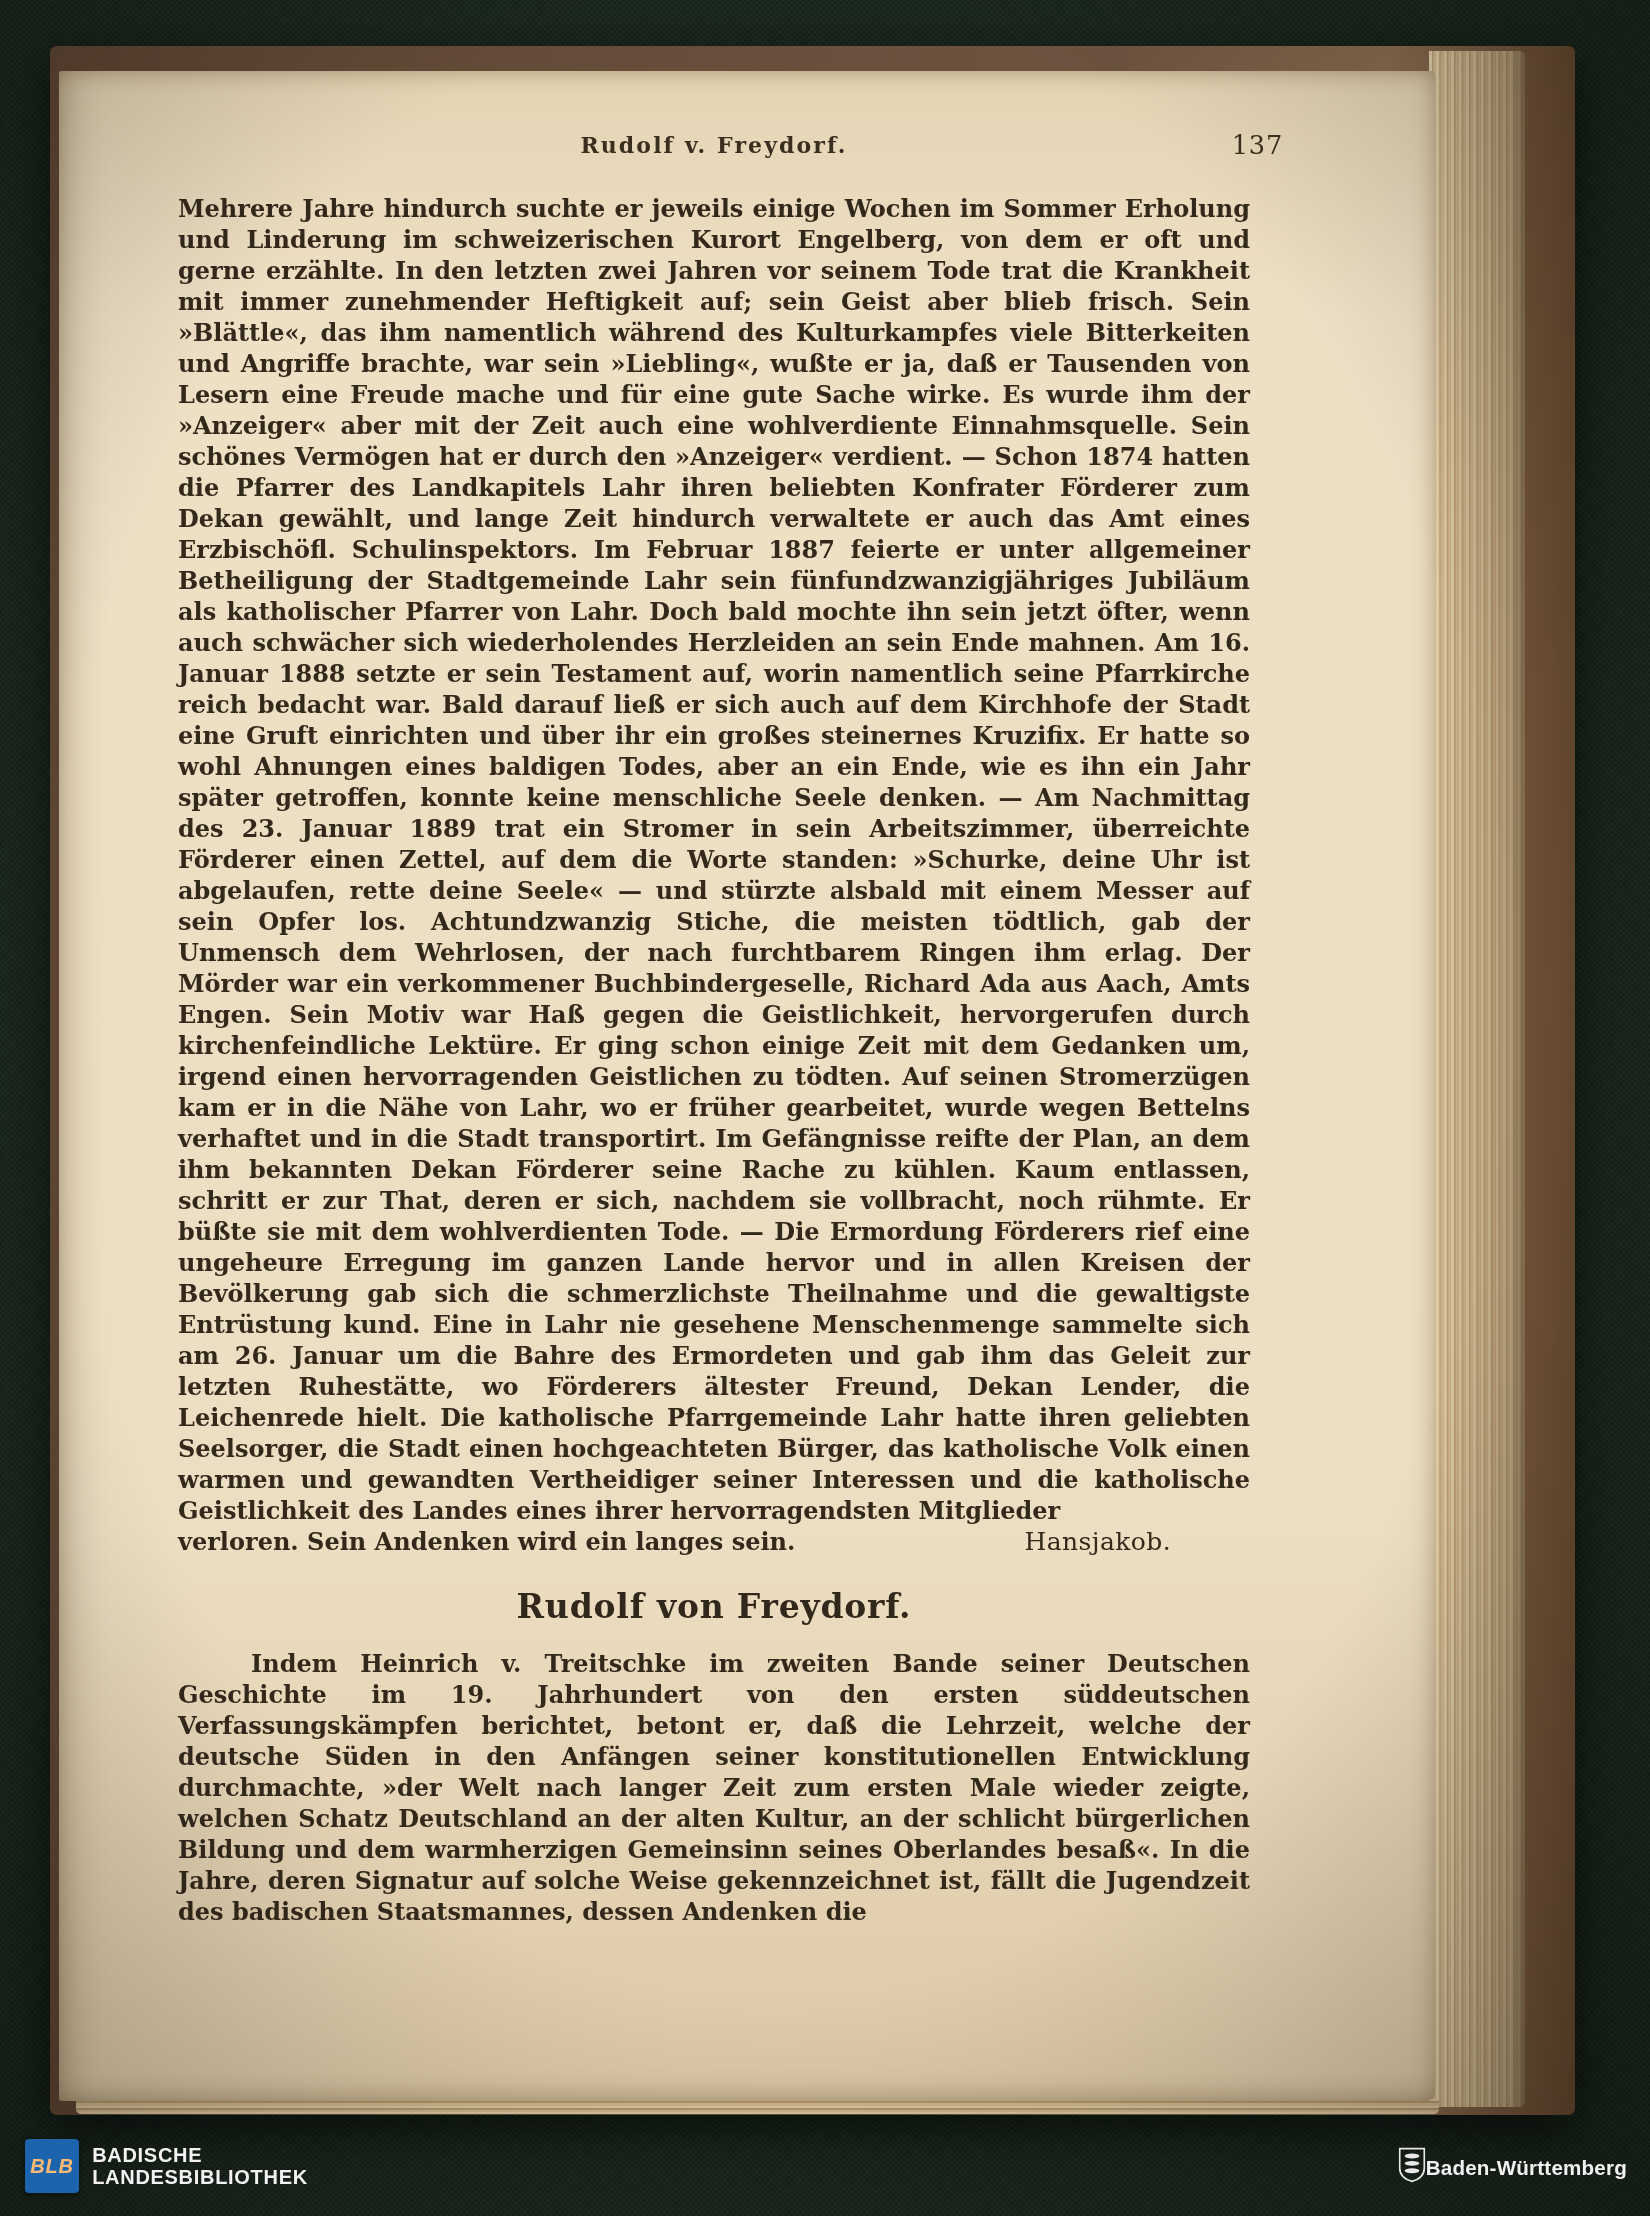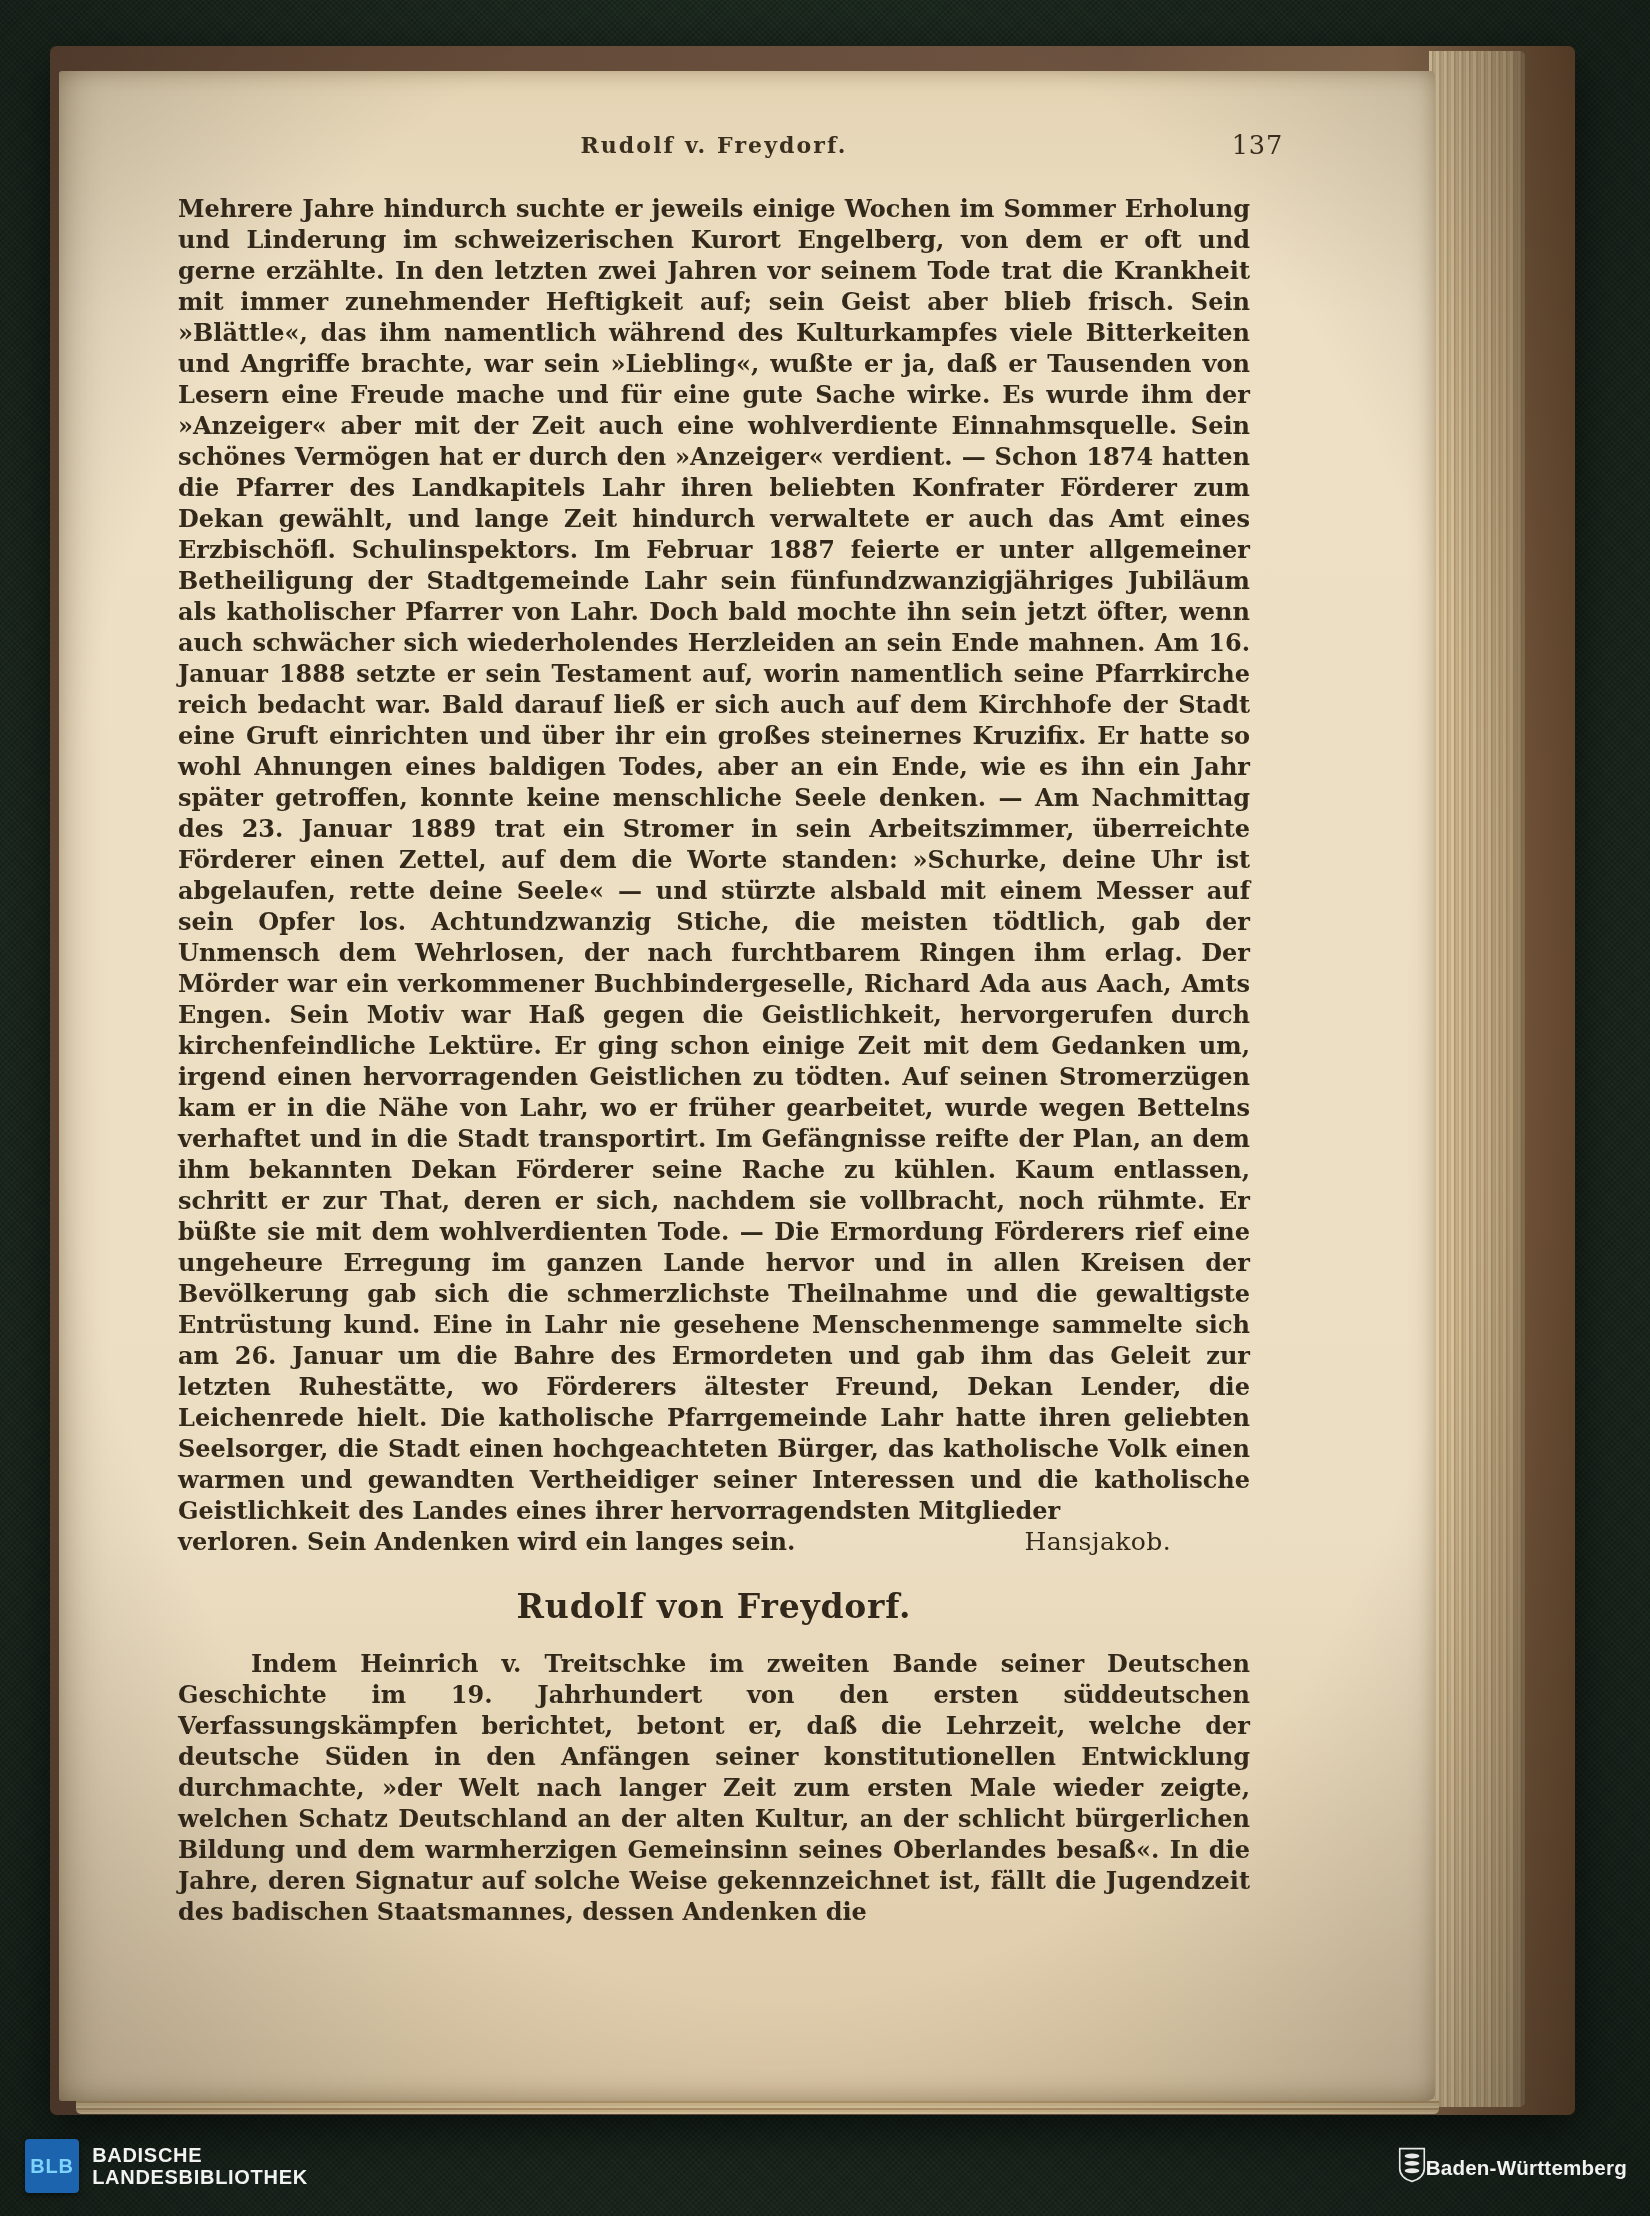--- a/index.html
+++ b/index.html
@@ -84,21 +84,21 @@
   .indented{text-indent:73px;}
   
   .footer-left{
     position:absolute;left:25px;bottom:23px;z-index:6;
     display:flex;align-items:center;gap:13.2px;
     font-family:"Liberation Sans",sans-serif;
   }
   .blb-logo{
     width:54px;height:54px;border-radius:4.1px;background:#1c64ae;
     display:flex;align-items:center;justify-content:center;
-    color:#7dd3fc;font-weight:bold;font-size:20px;letter-spacing:0.8px;
+    color:#fdba74;font-weight:bold;font-style:italic;font-size:20px;letter-spacing:0.8px;
     box-shadow:0 1.7px 5px rgba(0,0,0,0.5);
   }
   .blb-name{color:#f2f2f2;font-weight:bold;font-size:20px;line-height:22px;letter-spacing:0.7px;}
   .footer-right{
     position:absolute;right:23px;bottom:28px;z-index:6;
     display:flex;align-items:center;gap:0;
     font-family:"Liberation Sans",sans-serif;color:#f2f2f2;font-size:20.6px;font-weight:bold;
     letter-spacing:0.2px;
   }
 </style>

